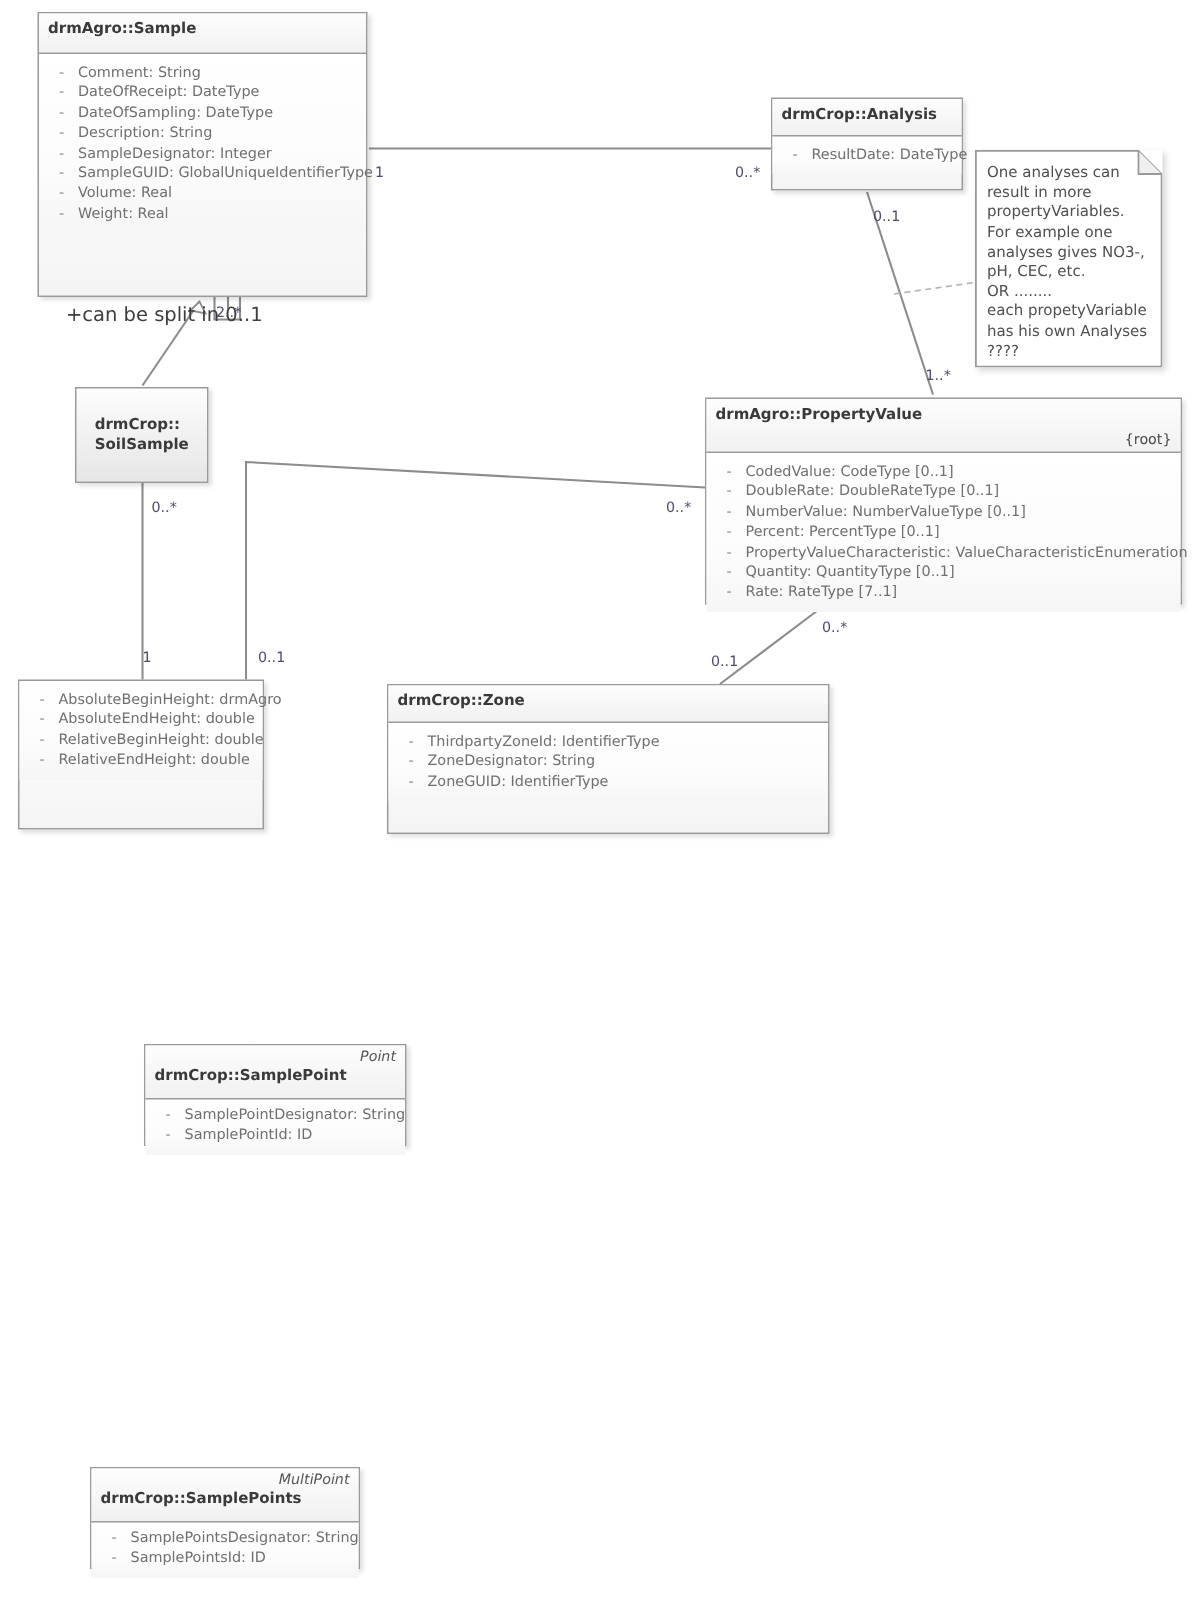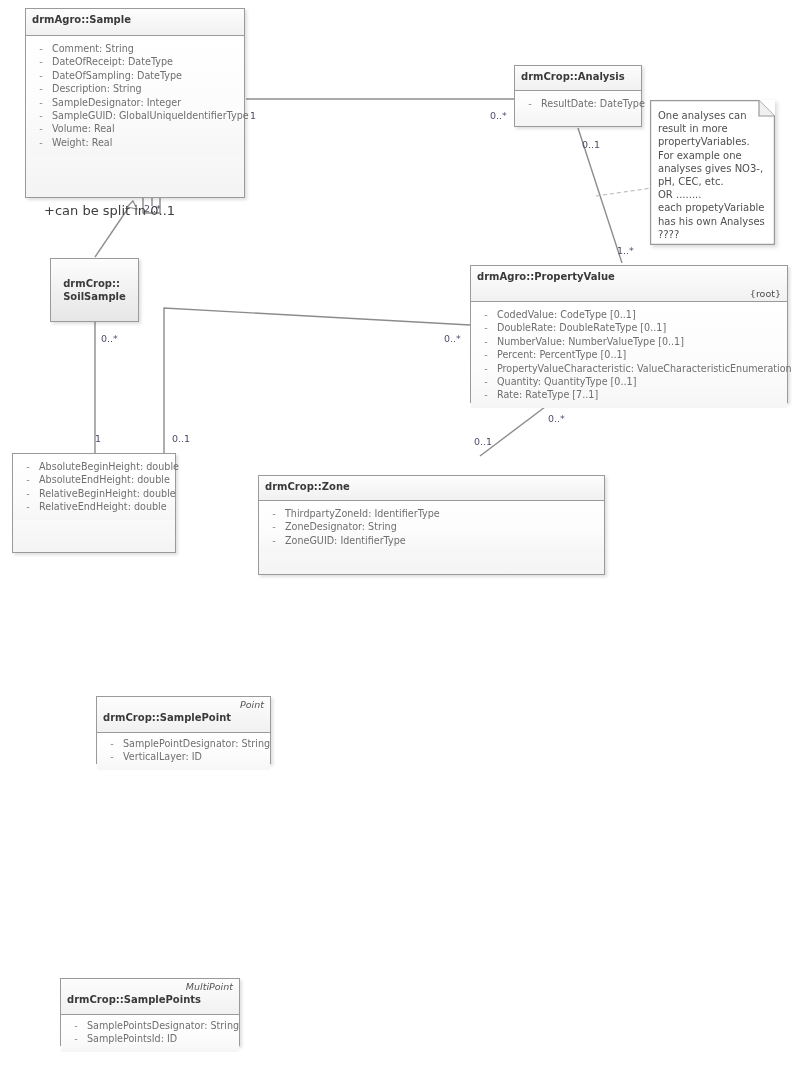--- a/index.html
+++ b/index.html
@@ -251,38 +251,38 @@
     <div>
       <div class="uml-title">drmCrop::</div>
       <div class="uml-title">SoilSample</div>
     </div>
   </div>
 
   <div class="uml-class" style="left:12px; top:453px; width:164px; height:100px;">
     <div class="uml-body">
       <div class="attr">
         <span class="vis">-</span>
-        <span class="txt">AbsoluteBeginHeight: double</span>
+        <span class="txt">AbsoluteBeginHeight: drmAgro</span>
       </div>
       <div class="attr">
         <span class="vis">-</span>
         <span class="txt">AbsoluteEndHeight: double</span>
       </div>
       <div class="attr">
         <span class="vis">-</span>
         <span class="txt">RelativeBeginHeight: double</span>
       </div>
       <div class="attr">
         <span class="vis">-</span>
         <span class="txt">RelativeEndHeight: double</span>
       </div>
     </div>
   </div>
 
-  <div class="uml-class" style="left:258px; top:475px; width:347px; height:100px;">
+  <div class="uml-class" style="left:258px; top:456px; width:295px; height:100px;">
     <div class="uml-header" style="height:25px;">
       <div class="uml-title">drmCrop::Zone</div>
     </div>
     <div class="uml-body">
       <div class="attr">
         <span class="vis">-</span>
         <span class="txt">ThirdpartyZoneId: IdentifierType</span>
       </div>
       <div class="attr">
         <span class="vis">-</span>
@@ -300,21 +300,21 @@
       <div class="uml-stereotype">Point</div>
       <div class="uml-title">drmCrop::SamplePoint</div>
     </div>
     <div class="uml-body" style="padding-top:4px;">
       <div class="attr">
         <span class="vis">-</span>
         <span class="txt">SamplePointDesignator: String</span>
       </div>
       <div class="attr">
         <span class="vis">-</span>
-        <span class="txt">VerticalLayer: ID</span>
+        <span class="txt">SamplePointId: ID</span>
       </div>
     </div>
   </div>
 
   <div class="uml-class" style="left:60px; top:978px; width:180px; height:68px;">
     <div class="uml-header" style="height:36px; padding-top:2px;">
       <div class="uml-stereotype">MultiPoint</div>
       <div class="uml-title">drmCrop::SamplePoints</div>
     </div>
     <div class="uml-body" style="padding-top:4px;">

